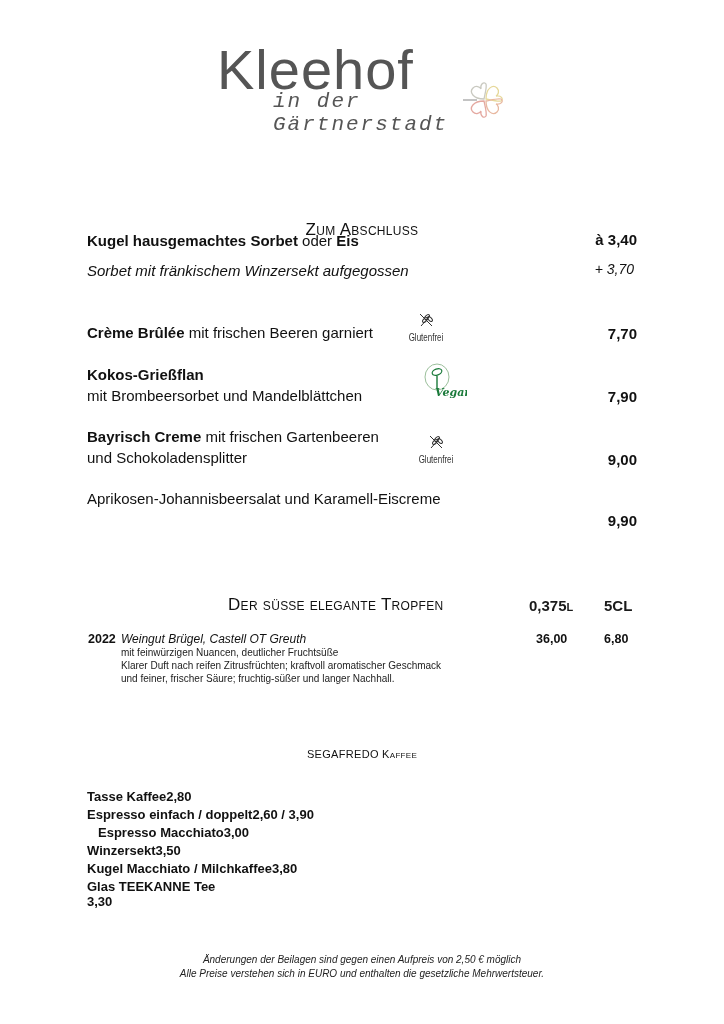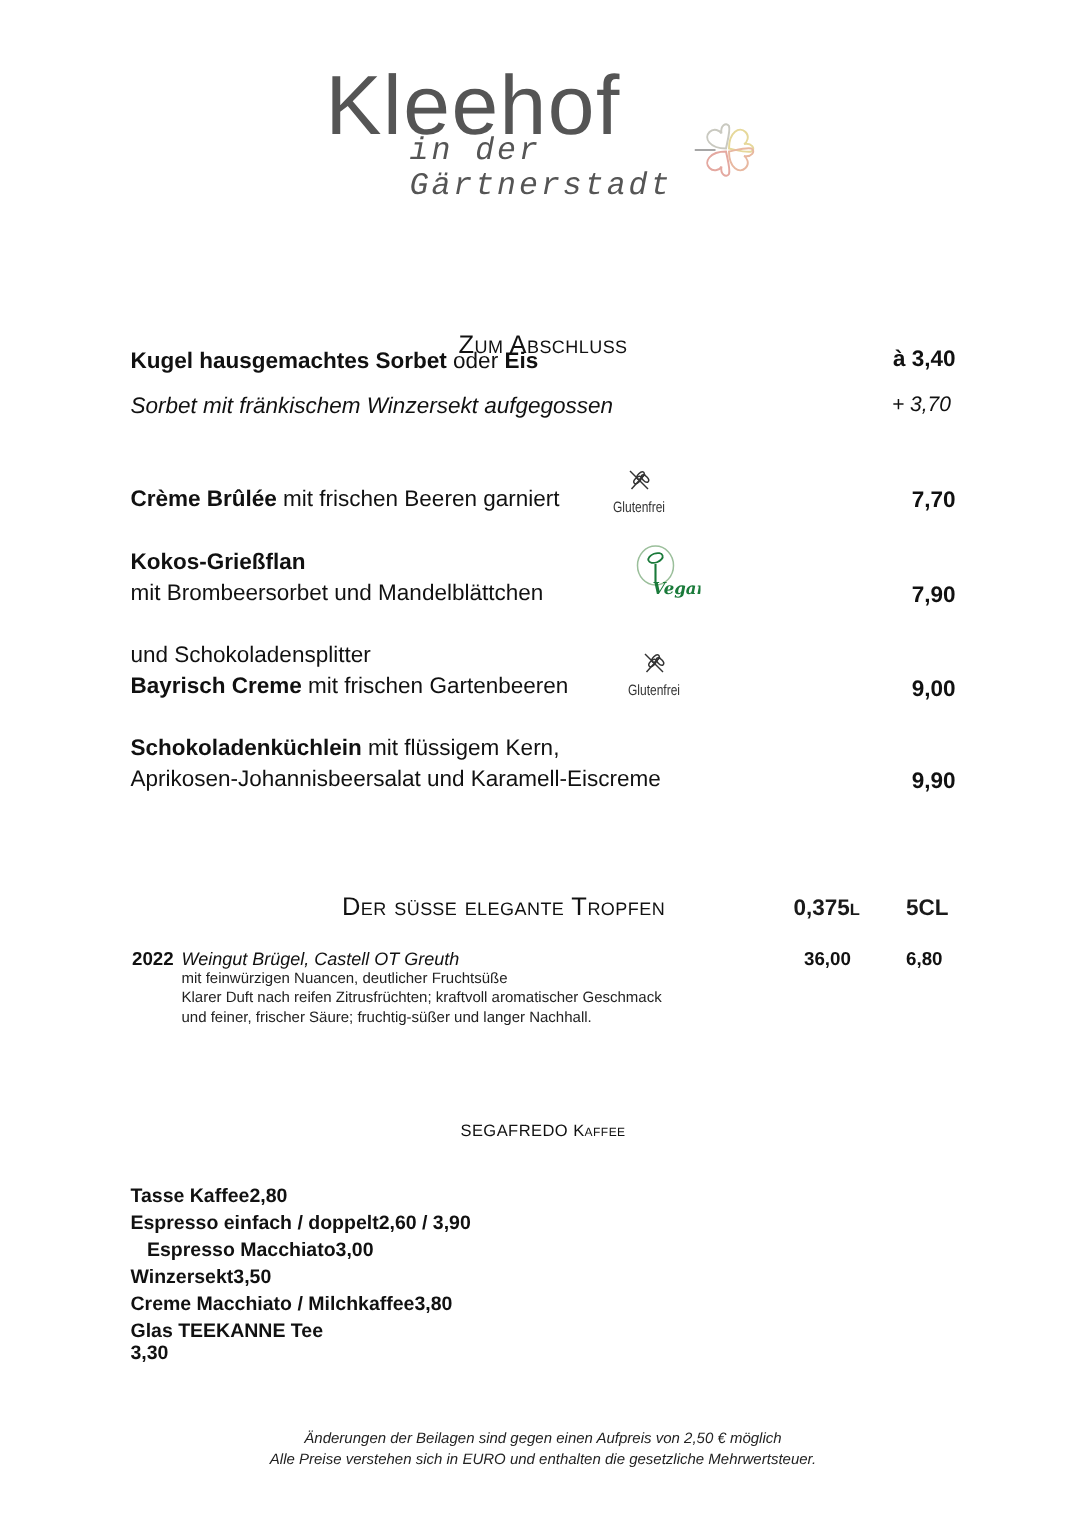--- a/index.html
+++ b/index.html
@@ -100,39 +100,38 @@
   <svg width="48" height="38" viewBox="0 0 48 38">
     <ellipse cx="18" cy="15" rx="12" ry="13" fill="none" stroke="#9bbf9b" stroke-width="1"></ellipse>
     <path d="M18 26 L18 14" stroke="#1a7a3a" stroke-width="1.4"></path>
     <ellipse cx="18" cy="10" rx="5" ry="3" fill="none" stroke="#1a7a3a" stroke-width="1.2" transform="rotate(-20 18 10)"></ellipse>
     <text x="16" y="34" font-family="DejaVu Serif, serif" font-style="italic" font-weight="bold" font-size="11" fill="#1a7a3a">Vegan</text>
   </svg>
 </div>
 <div class="price" style="top:388px; right:87px;">7,90</div>
 
 <div class="item" style="top:426px;">
+  <div><span class="b">Bayrisch Creme</span><span> mit frischen Gartenbeeren</span></div>
   <div>und Schokoladensplitter</div>
-  <div><span class="b">Bayrisch Creme</span><span> mit frischen Gartenbeeren</span></div>
 </div>
 <div class="badge" style="left:410px; top:434px; width:52px;">
   <svg width="16" height="16" viewBox="0 0 16 16">
       <g fill="none" stroke="#333" stroke-width="1">
         <path d="M3 14 L12 4"></path>
         <ellipse cx="9" cy="5" rx="3" ry="1.6" transform="rotate(-45 9 5)"></ellipse>
         <ellipse cx="7" cy="8" rx="3" ry="1.6" transform="rotate(-45 7 8)"></ellipse>
         <ellipse cx="12" cy="7" rx="3" ry="1.6" transform="rotate(45 12 7)"></ellipse>
         <line x1="2" y1="2" x2="14" y2="14"></line>
       </g>
     </svg>
   <span class="txt">Glutenfrei</span>
 </div>
 <div class="price" style="top:451px; right:87px;">9,00</div>
 
 <div class="item" style="top:488px;">
-  <div><span class="b">Schokoladenküchlein</span><span> mit flüssigem Kern,</span></div>
   <div>Aprikosen-Johannisbeersalat und Karamell-Eiscreme</div>
 </div>
 <div class="price" style="top:512px; right:87px;">9,90</div>
 
 <div class="section-title" style="left:228px; top:595px; width:245px; text-align:left;">Der süße elegante Tropfen</div>
 <div class="abs" style="left:529px; top:597px; font-size:15px; font-weight:bold;">
   <span>0,375</span><span style="font-size:11px;">L</span>
 </div>
 <div class="abs" style="left:604px; top:597px; font-size:15px; font-weight:bold;">
   <span>5</span><span style="font-size:15px;">CL</span>
@@ -162,21 +161,21 @@
   </div>
 <div class="coffee-row" style="top:825px;padding-left:11px;">
     <span>Espresso Macchiato</span>
     <span>3,00</span>
   </div>
 <div class="coffee-row" style="top:843px;">
     <span>Winzersekt</span>
     <span>3,50</span>
   </div>
 <div class="coffee-row" style="top:861px;">
-    <span>Creme Macchiato / Milchkaffee</span>
+    <span>Kugel Macchiato / Milchkaffee</span>
     <span>3,80</span>
   </div>
 <div class="coffee-row" style="top:879px;flex-direction:column;">
     <span>Glas TEEKANNE Tee</span>
     <span>3,30</span>
   </div>
 
 <div class="footer" style="top:953px;">Änderungen der Beilagen sind gegen einen Aufpreis von 2,50 € möglich</div>
 <div class="footer" style="top:967px;">Alle Preise verstehen sich in EURO und enthalten die gesetzliche Mehrwertsteuer.</div>
 

